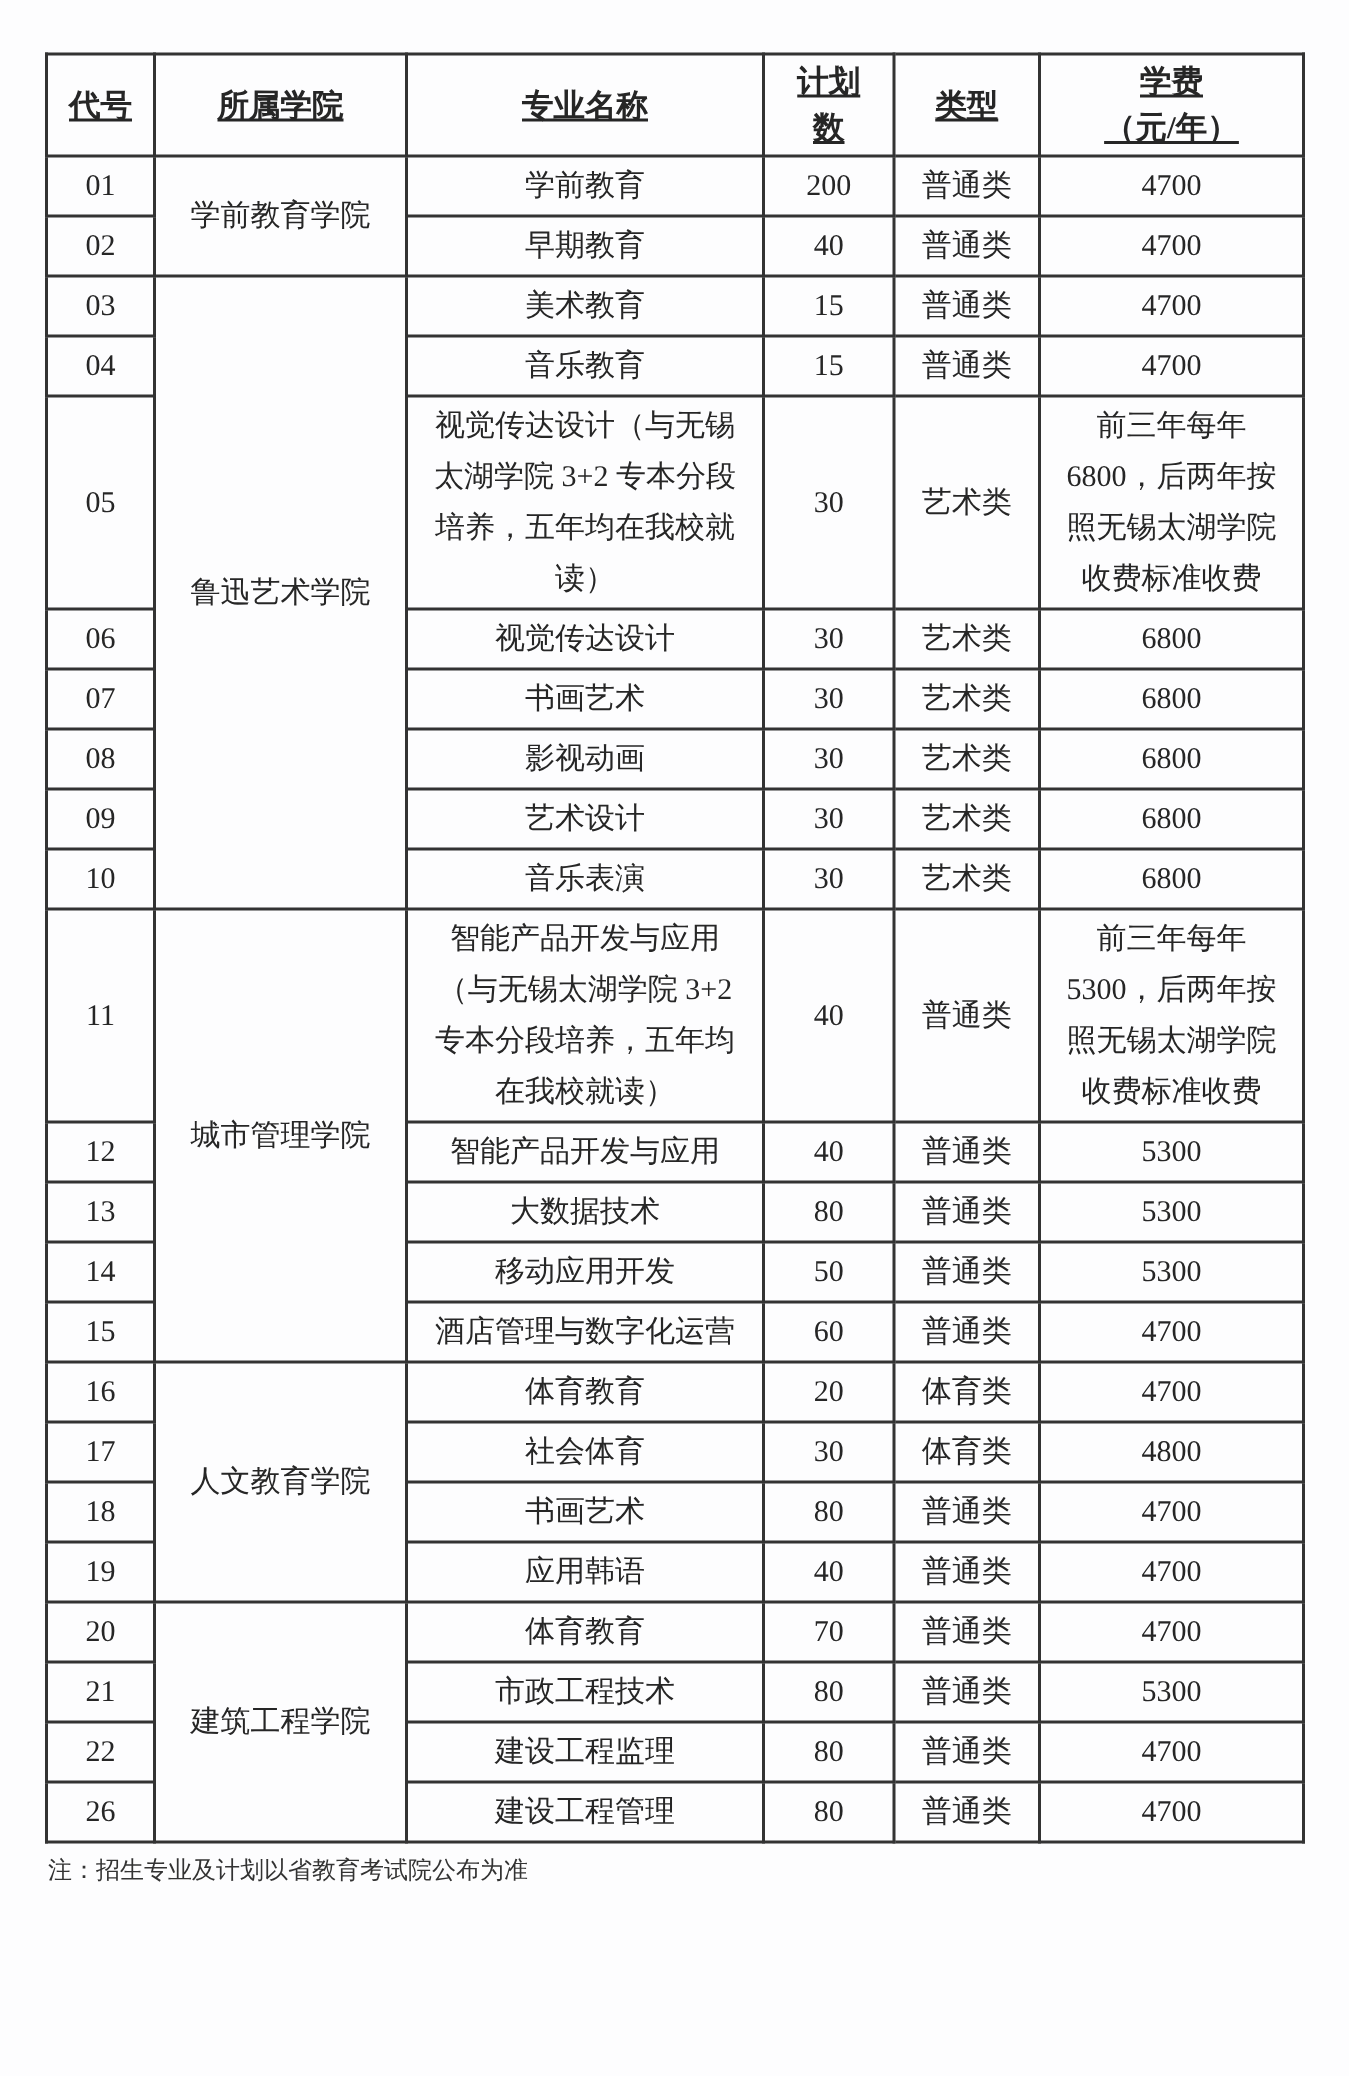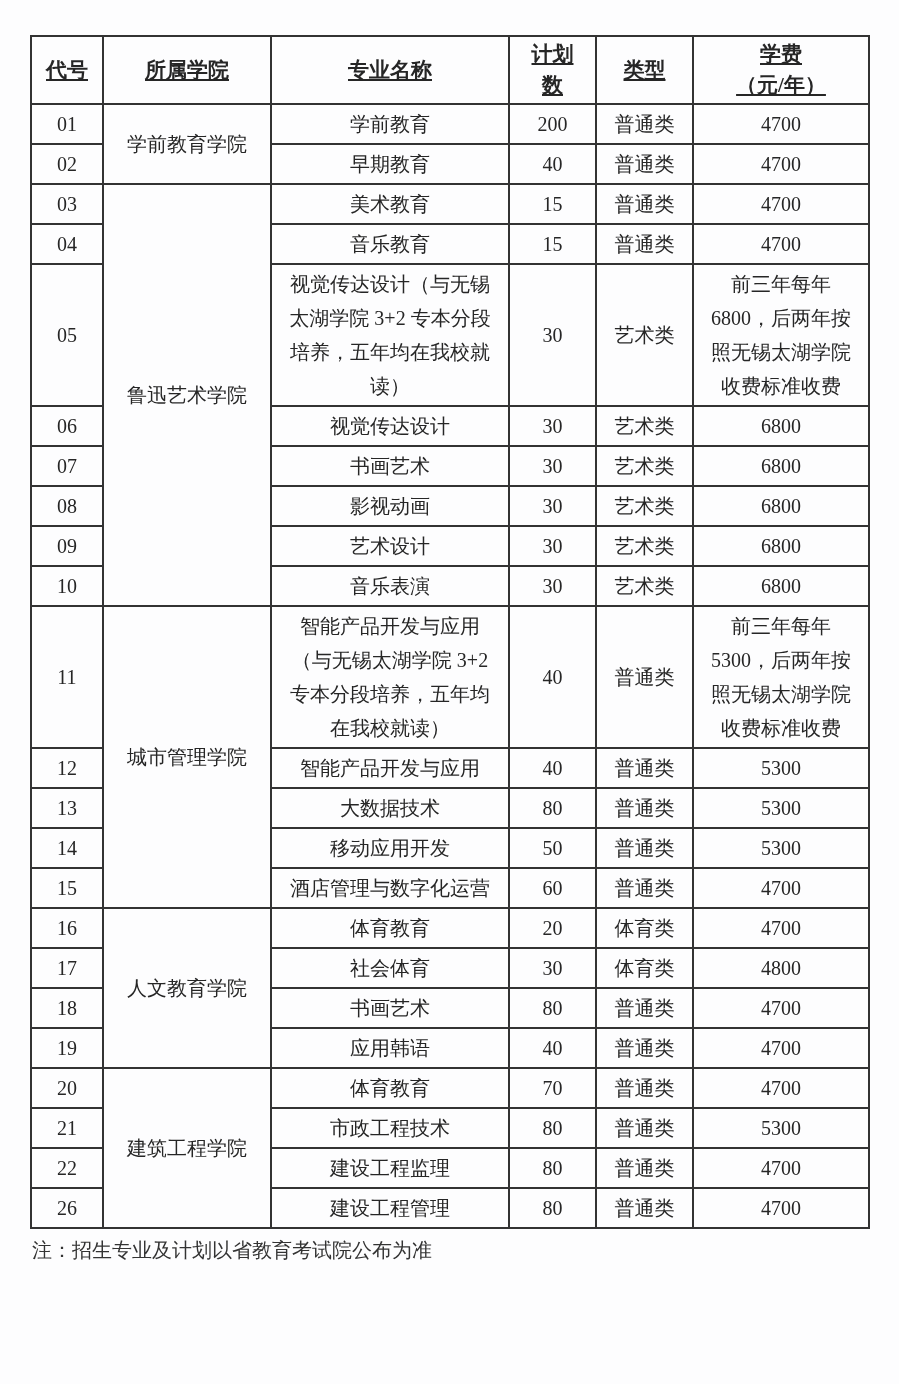--- a/index.html
+++ b/index.html
@@ -50,21 +50,21 @@
   }
   .col-code   { width: 72px;  }
   .col-college{ width: 168px; }
   .col-major  { width: 238px; }
   .col-plan   { width: 87px;  }
   .col-type   { width: 97px;  }
   .col-fee    { width: 176px; }
   .footnote {
     margin-top: 8px;
     padding-left: 2px;
-    font-size: 20px;
+    font-size: 16px;
     color: #333333;
     text-align: left;
   }
 </style>
 </head>
 <body>
 
 <div class="sheet">
   <table class="plan-table">
     <colgroup>

